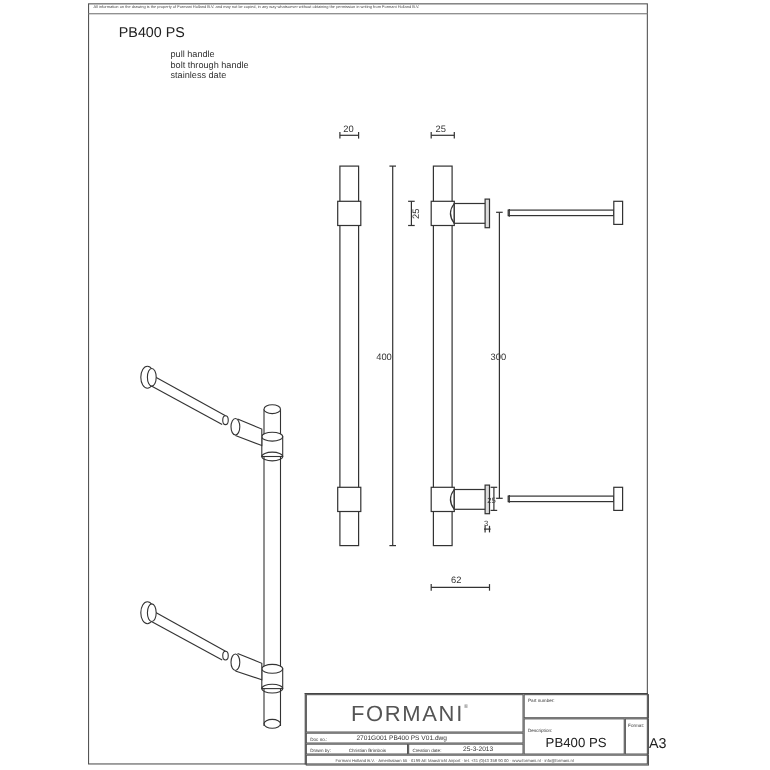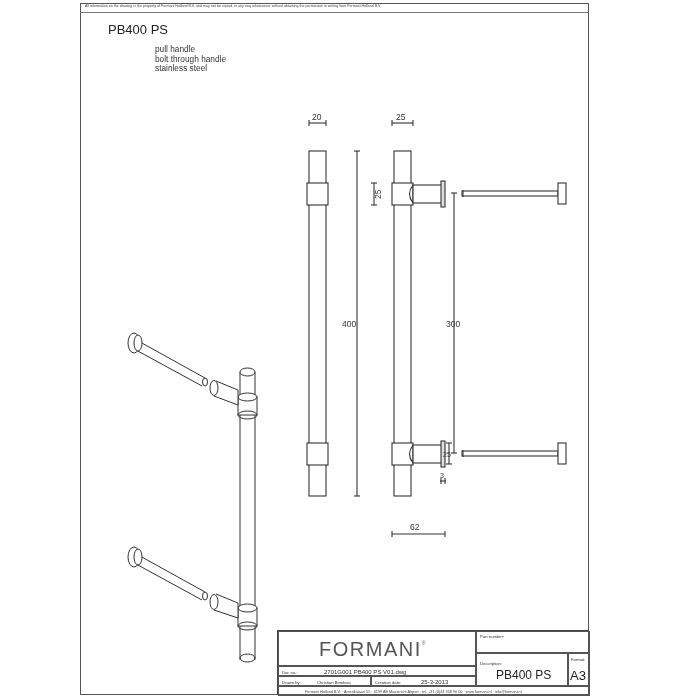--- a/index.html
+++ b/index.html
@@ -29,21 +29,21 @@
 
 <div class="sheet">
   <div class="frame"></div>
   <div class="notice-row"></div>
   <div class="notice">All information on the drawing is the property of Formani Holland B.V. and may not be copied, in any way whatsoever without obtaining the permission in writing from Formani Holland B.V.</div>
 
   <div class="title">PB400 PS</div>
   <div class="desc">
     <div>pull handle</div>
     <div>bolt through handle</div>
-    <div>stainless steel</div>
+    <div>stainless date</div>
   </div>
 
   <svg class="drawing" width="700" height="700" viewBox="0 0 700 700">
     <g fill="none" stroke="#333" stroke-width="1.1">
 
       <g>
 
         <line x1="309" y1="123" x2="326" y2="123"></line>
         <line x1="309" y1="120" x2="309" y2="126"></line>
         <line x1="326" y1="120" x2="326" y2="126"></line>
@@ -163,21 +163,21 @@
       <div class="lbl" style="left:3px;top:2px;">Part number:</div>
     </div>
 
     <div class="cell" style="left:198px;top:22px;width:92px;height:33px;">
       <div class="lbl" style="left:3px;top:7px;">Description:</div>
       <div class="part-desc" style="left:19px;top:14px;">PB400 PS</div>
     </div>
 
     <div class="cell" style="left:290px;top:22px;width:22px;height:33px;">
       <div class="lbl" style="left:2px;top:3px;">Format:</div>
-      <div class="fmt-val" style="left:1px;top:14px;text-align:center;">A3</div>
+      <div class="fmt-val" style="left:21px;top:14px;text-align:center;">A3</div>
     </div>
 
     <div class="cell" style="left:0;top:35px;width:198px;height:10px;">
       <div class="lbl" style="left:3px;top:2.5px;">Doc no.:</div>
       <div class="val" style="left:45px;top:1.5px;">2701G001 PB400 PS V01.dwg</div>
     </div>
 
     <div class="cell" style="left:0;top:45px;width:93px;height:10px;">
       <div class="lbl" style="left:3px;top:2.5px;">Drawn by:</div>
       <div class="lbl" style="left:38px;top:2.5px;">Christian Brimbois</div>

